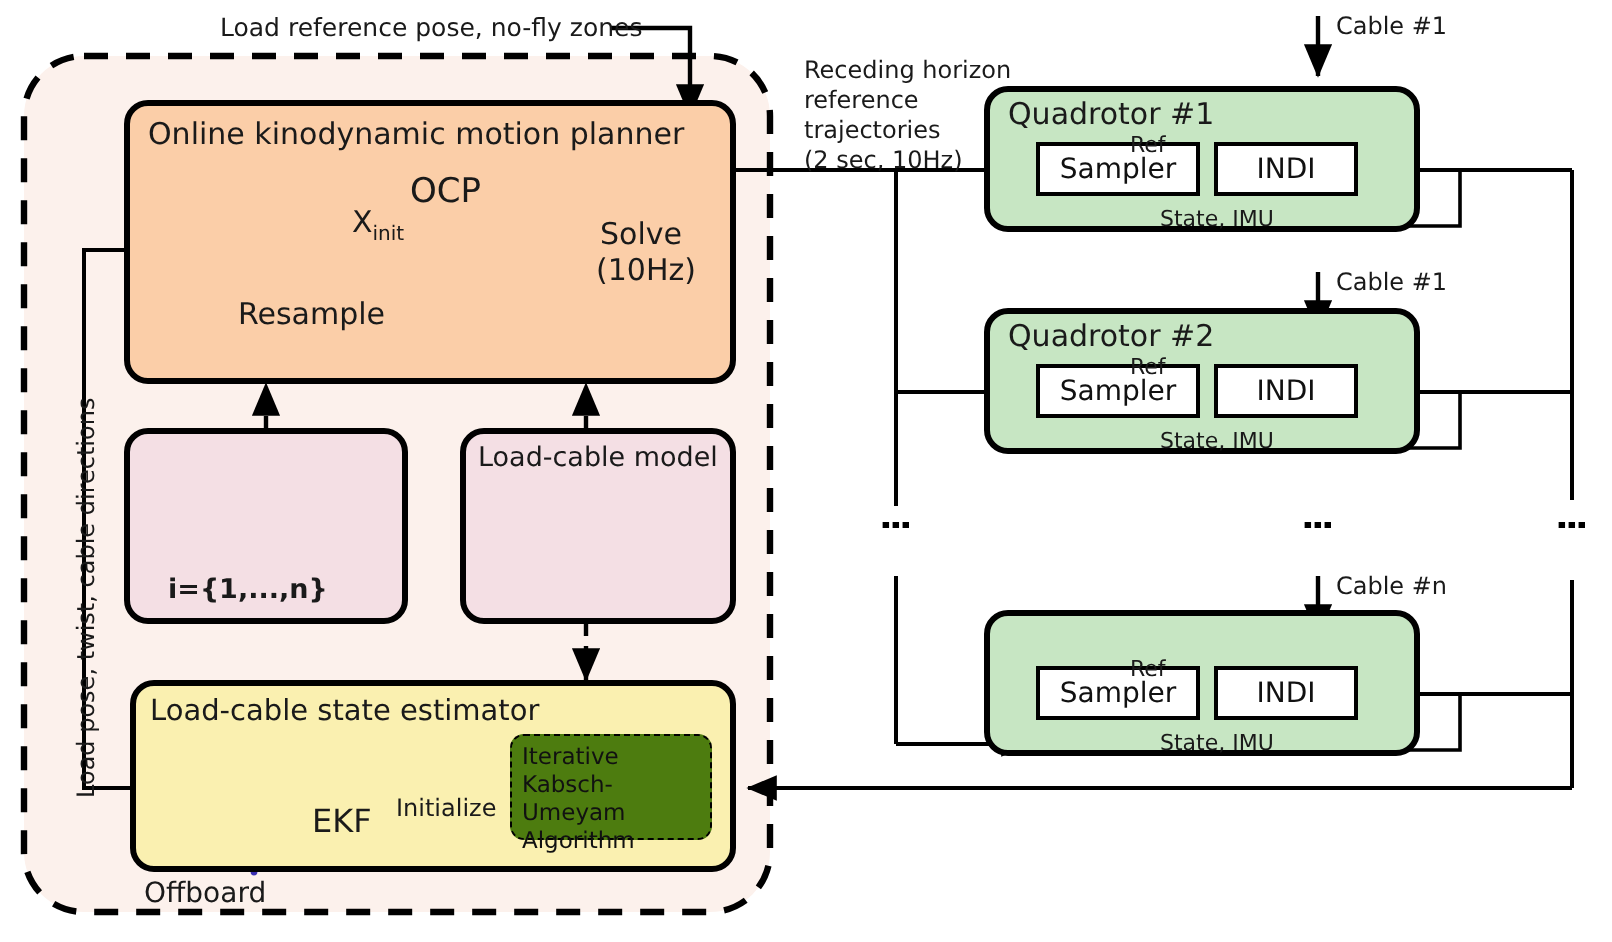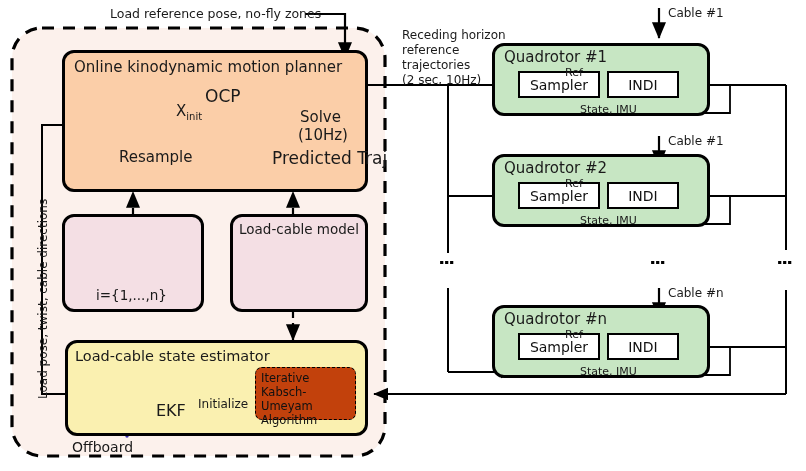--- a/index.html
+++ b/index.html
@@ -14,21 +14,21 @@
   .rounded{border:3px solid #000;border-radius:12px;}
   .title{position:absolute;font-size:15px;line-height:17px;color:#1a1a1a;white-space:nowrap;}
   .lbl{position:absolute;font-size:12px;line-height:14px;color:#1a1a1a;white-space:nowrap;}
   .lbl-sm{position:absolute;font-size:11px;line-height:13px;color:#1a1a1a;white-space:nowrap;}
   .whitebox{
     position:absolute;background:#ffffff;border:2px solid #000;
     display:flex;align-items:center;justify-content:center;
     font-size:14px;color:#111;box-sizing:border-box;
   }
   .dashbox{
-    position:absolute;background:#c2410c;border:1.5px dashed #000;border-radius:7px;
+    position:absolute;background:#4d7c0f;border:1.5px dashed #000;border-radius:7px;
     box-sizing:border-box;padding:3px 5px;font-size:11.5px;line-height:14px;color:#111;
   }
   .vtext{
     position:absolute;transform-origin:0 0;transform:rotate(-90deg);
     font-size:12px;white-space:nowrap;color:#1a1a1a;
   }
   .dots{position:absolute;font-size:17px;line-height:5px;letter-spacing:0;color:#000;
         writing-mode:vertical-rl;font-weight:bold;}
 </style>
 </head>
@@ -156,27 +156,26 @@
       </g>
     </g>
   </svg>
 
   <div class="box rounded" style="left:62px;top:50px;width:306px;height:142px;background:#FBCEA8;"></div>
   <div class="title" style="left:74px;top:59px;">Online kinodynamic motion planner</div>
   <div class="title" style="left:205px;top:88px;font-size:17px;">OCP</div>
   <div class="lbl" style="left:176px;top:104px;font-size:15px;">
     <span>X</span><sub style="font-size:10px;">init</sub>
   </div>
-  <div class="title" style="left:272px;top:150px;font-size:17px;">Predicted Traj</div>
   <div class="lbl" style="left:300px;top:110px;font-size:15px;">Solve</div>
   <div class="lbl" style="left:298px;top:128px;font-size:15px;">(10Hz)</div>
   <div class="lbl" style="left:119px;top:150px;font-size:15px;">Resample</div>
 
   <div class="box rounded" style="left:62px;top:214px;width:142px;height:98px;background:#F4DFE4;"></div>
-  <div class="lbl" style="left:96px;top:288px;font-size:13.5px;">i={1,...,n}</div>
+  <div class="lbl" style="left:84px;top:288px;font-size:13.5px;font-weight:bold;">i={1,...,n}</div>
 
   <div class="box rounded" style="left:230px;top:214px;width:138px;height:98px;background:#F4DFE4;"></div>
   <div class="lbl" style="left:239px;top:222px;font-size:13.5px;">Load-cable model</div>
 
   <div class="box rounded" style="left:65px;top:340px;width:303px;height:96px;background:#FAF0B0;"></div>
   <div class="title" style="left:75px;top:348px;font-size:14.5px;">Load-cable state estimator</div>
   <div class="lbl" style="left:156px;top:404px;font-size:16px;">EKF</div>
   <div class="lbl-sm" style="left:198px;top:398px;font-size:12px;">Initialize</div>
   <div class="dashbox" style="left:255px;top:367px;width:101px;height:53px;">
     <div>Iterative</div>
@@ -208,21 +207,20 @@
 
   <div class="box rounded" style="left:492px;top:154px;width:218px;height:73px;background:#C7E6C3;"></div>
   <div class="title" style="left:504px;top:160px;">Quadrotor #2</div>
   <div class="whitebox" style="left:518px;top:182px;width:82px;height:27px;">Sampler</div>
   <div class="whitebox" style="left:607px;top:182px;width:72px;height:27px;">INDI</div>
   <div class="lbl-sm" style="left:565px;top:177px;">Ref</div>
   <div class="lbl-sm" style="left:580px;top:214px;">State, IMU</div>
   <div class="lbl-sm" style="left:668px;top:135px;font-size:12px;">Cable #1</div>
 
   <div class="box rounded" style="left:492px;top:305px;width:218px;height:73px;background:#C7E6C3;"></div>
-  <div class="title" style="left:504px;top:311px;">Quadrotor #n</div>
   <div class="whitebox" style="left:518px;top:333px;width:82px;height:27px;">Sampler</div>
   <div class="whitebox" style="left:607px;top:333px;width:72px;height:27px;">INDI</div>
   <div class="lbl-sm" style="left:565px;top:328px;">Ref</div>
   <div class="lbl-sm" style="left:580px;top:365px;">State, IMU</div>
   <div class="lbl-sm" style="left:668px;top:287px;font-size:12px;">Cable #n</div>
 
   <div class="dots" style="left:444px;top:254px;">⋮</div>
   <div class="dots" style="left:655px;top:254px;">⋮</div>
   <div class="dots" style="left:782px;top:254px;">⋮</div>
 

